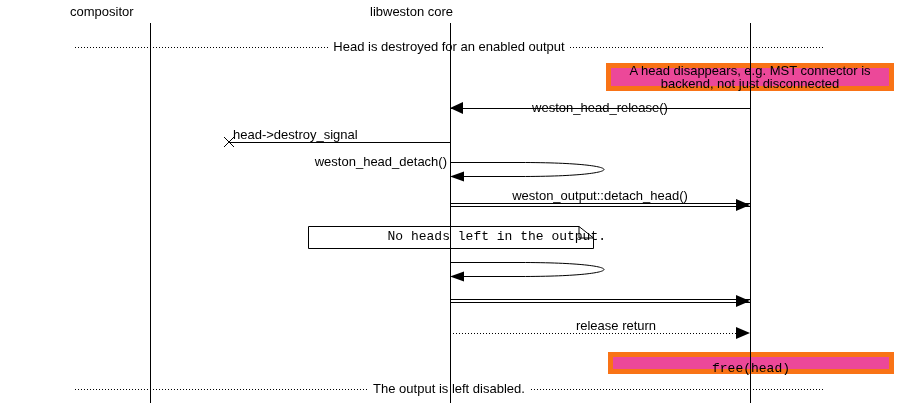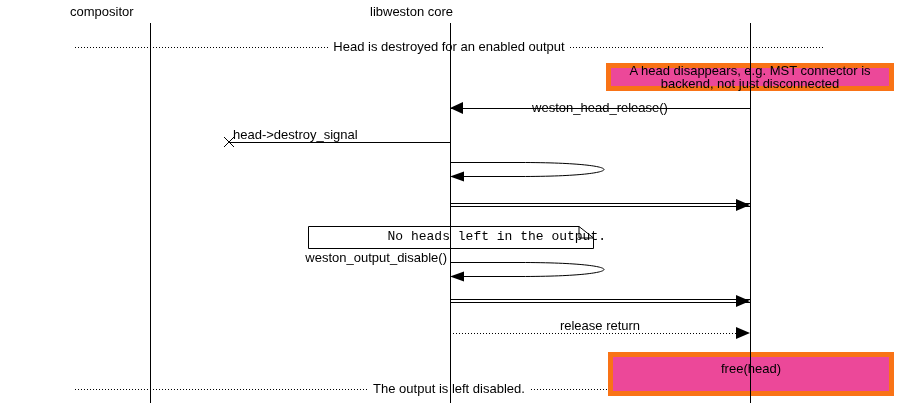--- a/index.html
+++ b/index.html
@@ -28,21 +28,21 @@
   
   .ah-left{position:absolute;width:0;height:0;border-top:6px solid transparent;border-bottom:6px solid transparent;border-right:13px solid #000;z-index:3;}
   .ah-right{position:absolute;width:0;height:0;border-top:6px solid transparent;border-bottom:6px solid transparent;border-left:14px solid #000;z-index:3;}
   
   .mlabel{position:absolute;line-height:14px;white-space:nowrap;z-index:2;}
   .mcenter{left:450px;width:300px;text-align:center;}
   .mright{text-align:right;}
   
   .notebox{position:absolute;box-sizing:border-box;background:#ec4899;border:5px solid #f97316;z-index:4;text-align:center;}
   .note-head{left:606px;top:63px;width:288px;height:28px;display:flex;flex-direction:column;justify-content:center;line-height:13px;}
-  .box-free{left:608px;top:352px;width:286px;height:44px;line-height:24px;}
+  .box-free{left:608px;top:352px;width:286px;height:22px;line-height:24px;font-family:Liberation Mono, monospace;}
   .svgabs{position:absolute;z-index:2;}
   .note2-text{position:absolute;left:320px;top:226px;width:286px;line-height:22px;text-align:right;z-index:4;font-family:Liberation Mono, monospace;}
 </style>
 </head>
 <body>
 
 <div class="stage">
 
   <div class="plabel p0">compositor</div>
   <div class="plabel p1">libweston core</div>
@@ -64,46 +64,47 @@
   <div class="hline" style="left:450px;width:300px;top:108px;"></div>
   <div class="ah-left" style="left:450px;top:102px;"></div>
 
   <div class="mlabel" style="left:233px;top:128px;">head-&gt;destroy_signal</div>
   <div class="hline" style="left:229px;width:221px;top:142px;"></div>
   <svg class="svgabs" style="left:223px;top:136px;" width="12" height="12">
     <line x1="1" y1="1" x2="11" y2="11" stroke="#000" stroke-width="1"></line>
     <line x1="1" y1="11" x2="11" y2="1" stroke="#000" stroke-width="1"></line>
   </svg>
 
+  <div class="mlabel mright" style="right:453px;top:155px;">weston_head_detach()</div>
   <svg class="svgabs" style="left:450px;top:160px;" width="158" height="24">
     <path d="M0,2.5 H70 C130,2.5 154,6.5 154,9.5 C154,12.5 130,16.5 70,16.5 H14" stroke="#000" stroke-width="1" fill="none"></path>
     <polygon points="14,11.5 14,21.5 0,16.5" fill="#000"></polygon>
   </svg>
 
+  <div class="mlabel mcenter" style="top:189px;">weston_output::detach_head()</div>
   <div class="hline" style="left:450px;width:300px;top:203px;"></div>
   <div class="hline" style="left:450px;width:300px;top:206px;"></div>
   <div class="ah-right" style="left:736px;top:199px;"></div>
 
   <svg class="svgabs" style="left:308px;top:226px;z-index:4;" width="286" height="23">
     <path d="M0.5,0.5 H271 L285.5,12 V22.5 H0.5 Z" fill="#fff" stroke="#000" stroke-width="1"></path>
     <path d="M271,0.5 V12 H285.5" fill="none" stroke="#000" stroke-width="1"></path>
   </svg>
   <div class="note2-text">No heads left in the output.</div>
 
-  <div class="mlabel mright" style="right:453px;top:251px;">weston_output_disable()</div>
   <svg class="svgabs" style="left:450px;top:260px;" width="158" height="24">
     <path d="M0,2.5 H70 C130,2.5 154,6.5 154,9.5 C154,12.5 130,16.5 70,16.5 H14" stroke="#000" stroke-width="1" fill="none"></path>
     <polygon points="14,11.5 14,21.5 0,16.5" fill="#000"></polygon>
   </svg>
 
   <div class="hline" style="left:450px;width:300px;top:299px;"></div>
   <div class="hline" style="left:450px;width:300px;top:302px;"></div>
   <div class="ah-right" style="left:736px;top:295px;"></div>
 
-  <div class="mlabel mcenter" style="top:319px;">release return</div>
+  <div class="mlabel mcenter" style="top:319px;padding-left:16px;">release return</div>
   <div class="hdot" style="left:450px;width:290px;top:333px;"></div>
   <div class="ah-right" style="left:736px;top:327px;"></div>
 
   <div class="notebox box-free">free(head)</div>
 
   <div class="divider div-bottom">
     <span class="divlabel">The output is left disabled.</span>
   </div>
 
 </div>

